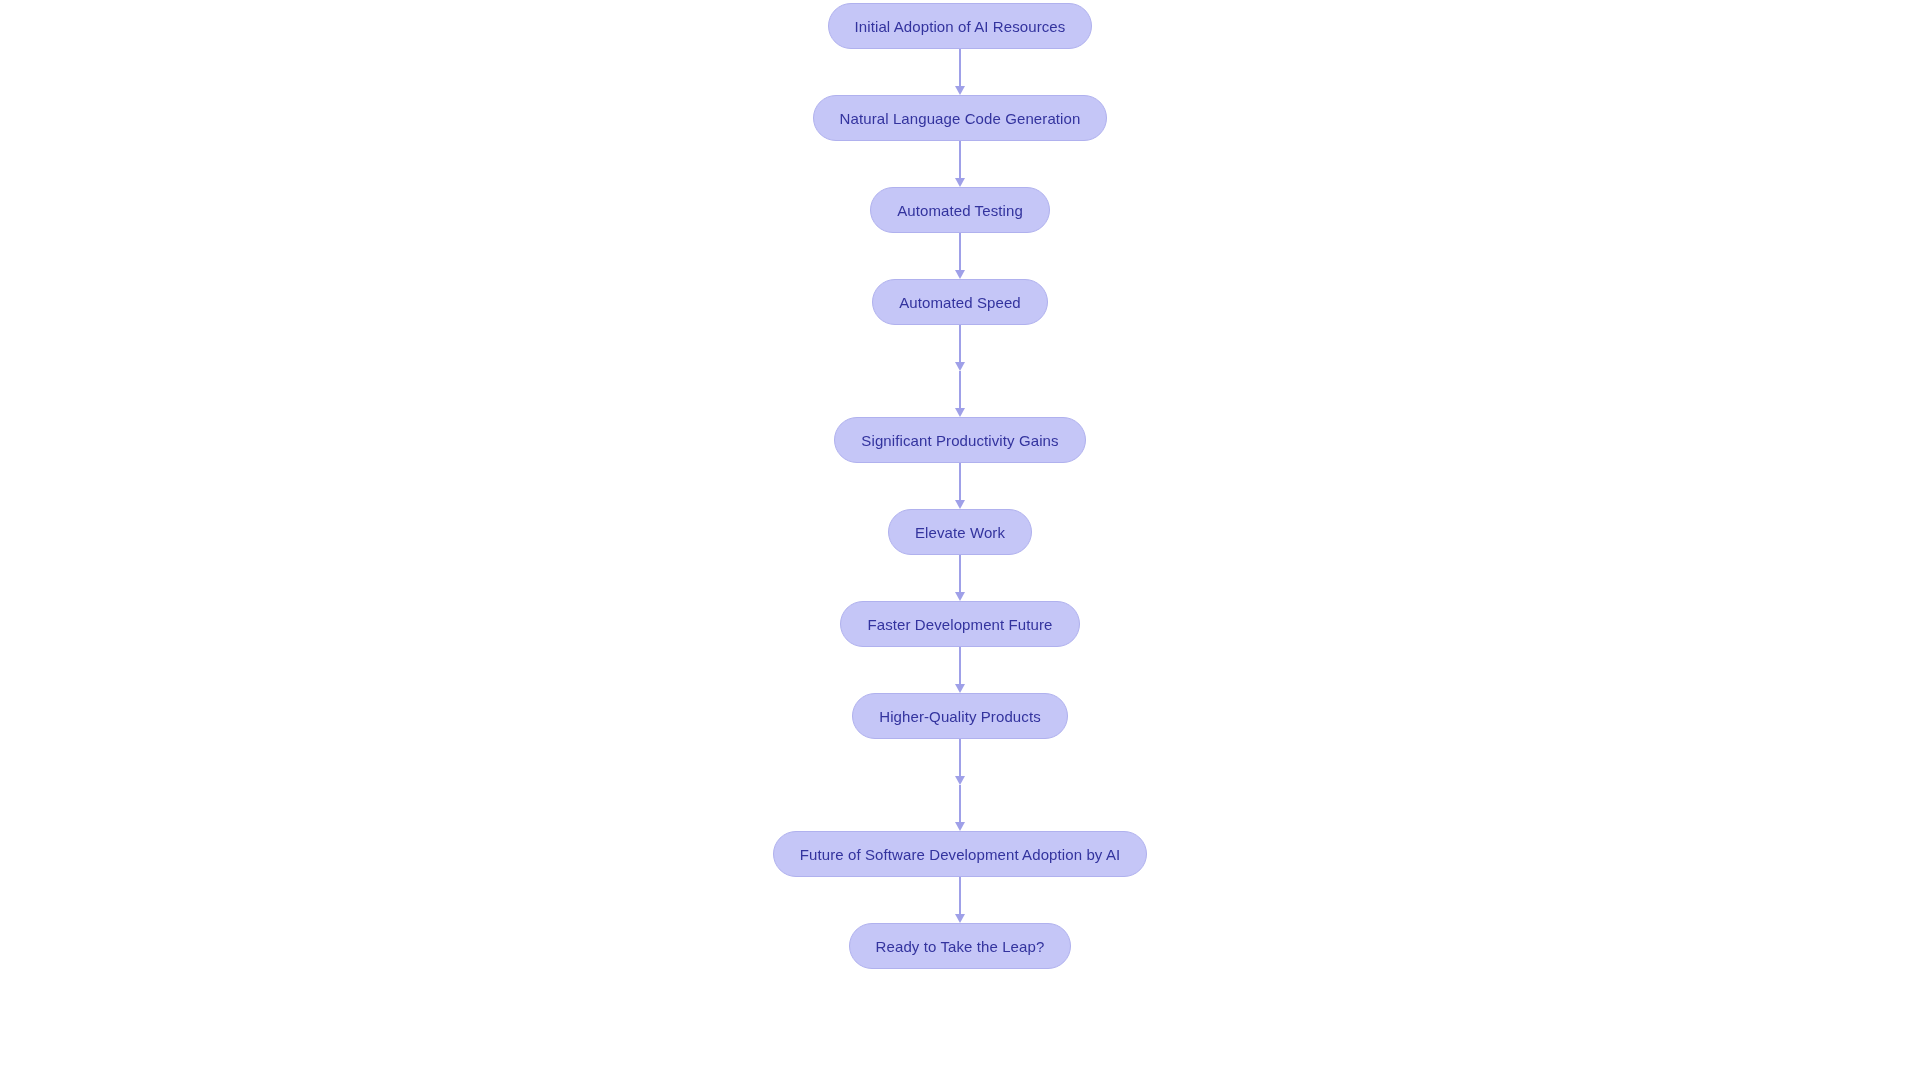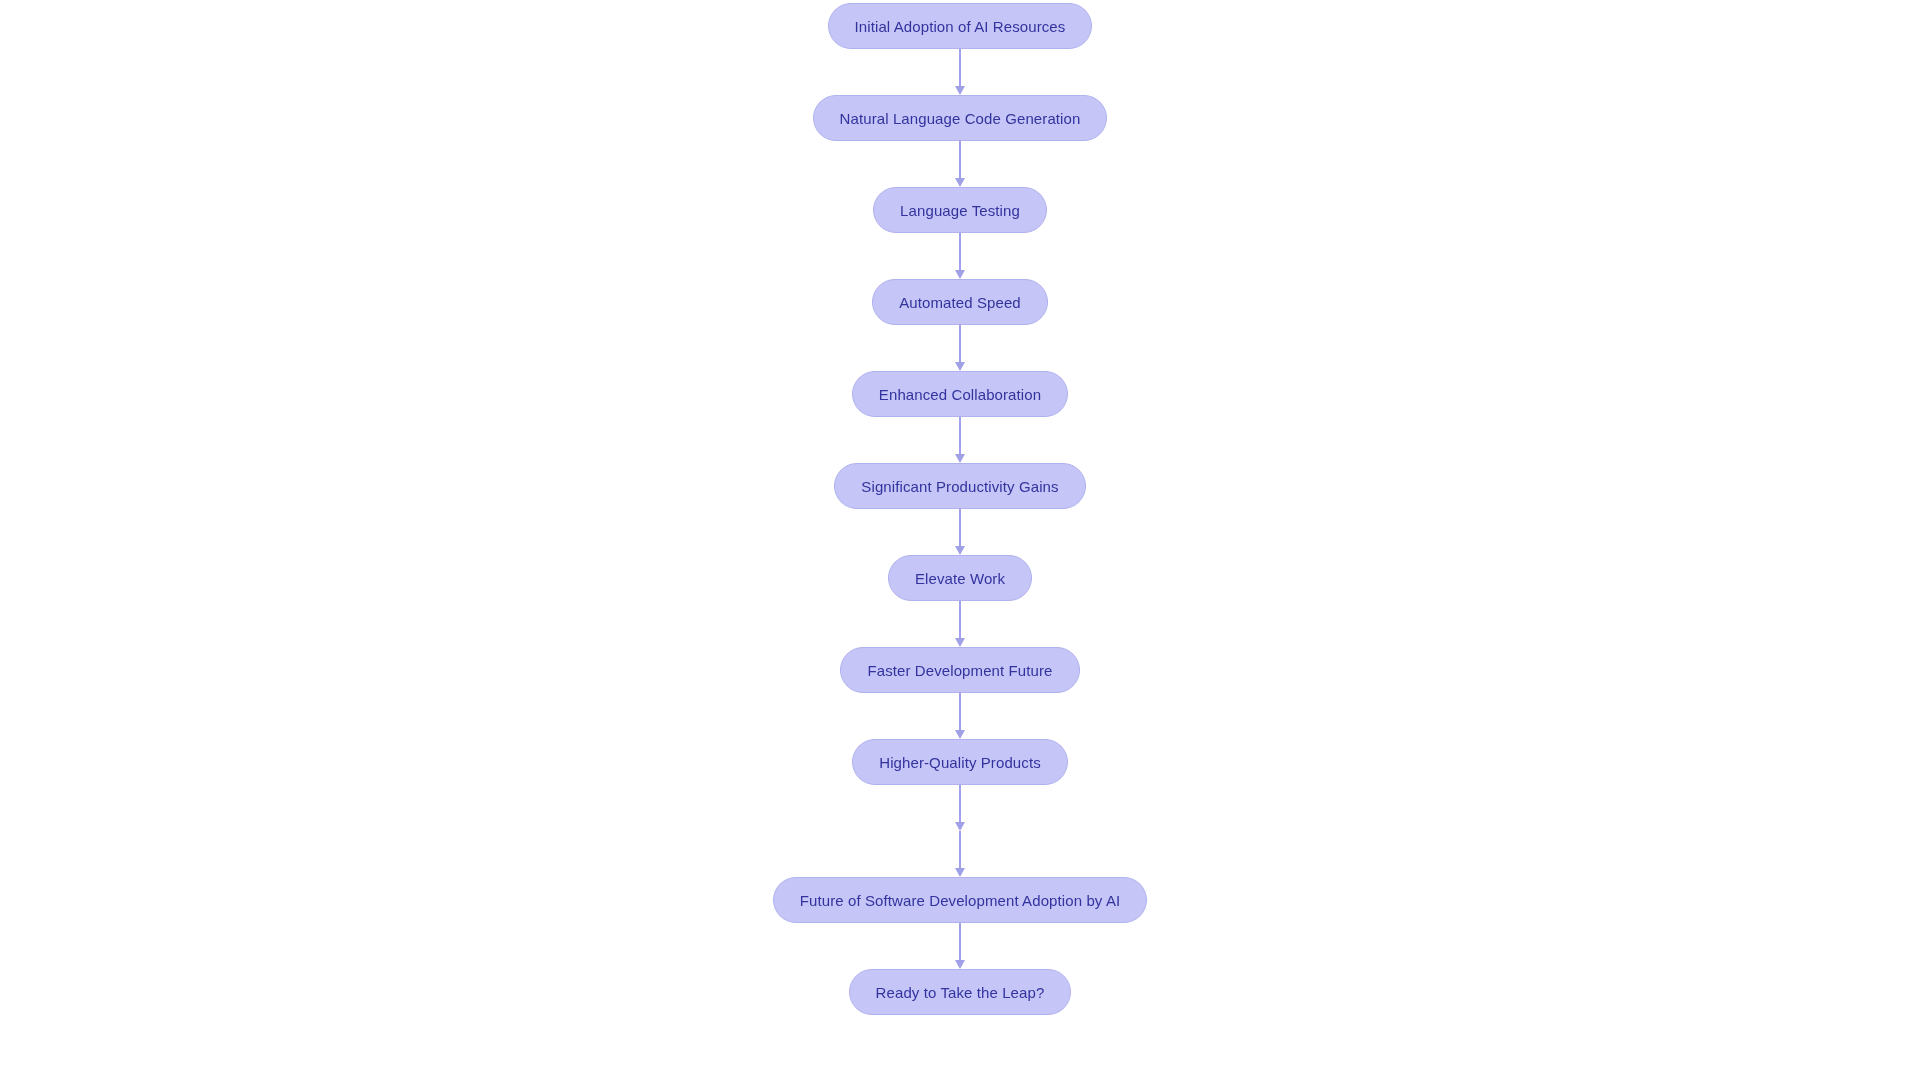--- a/index.html
+++ b/index.html
@@ -95,38 +95,35 @@
 
     <div class="node">
       <span class="node-label">Natural Language Code Generation</span>
     </div>
     <div class="connector">
       <span class="stem"></span>
       <span class="head"></span>
     </div>
 
     <div class="node">
-      <span class="node-label">Language Testing</span>
+      <span class="node-label">Automated Testing</span>
     </div>
     <div class="connector">
       <span class="stem"></span>
       <span class="head"></span>
     </div>
 
     <div class="node">
       <span class="node-label">Automated Speed</span>
     </div>
     <div class="connector">
       <span class="stem"></span>
       <span class="head"></span>
     </div>
 
-    <div class="node">
-      <span class="node-label">Enhanced Collaboration</span>
-    </div>
     <div class="connector">
       <span class="stem"></span>
       <span class="head"></span>
     </div>
 
     <div class="node">
       <span class="node-label">Significant Productivity Gains</span>
     </div>
     <div class="connector">
       <span class="stem"></span>

